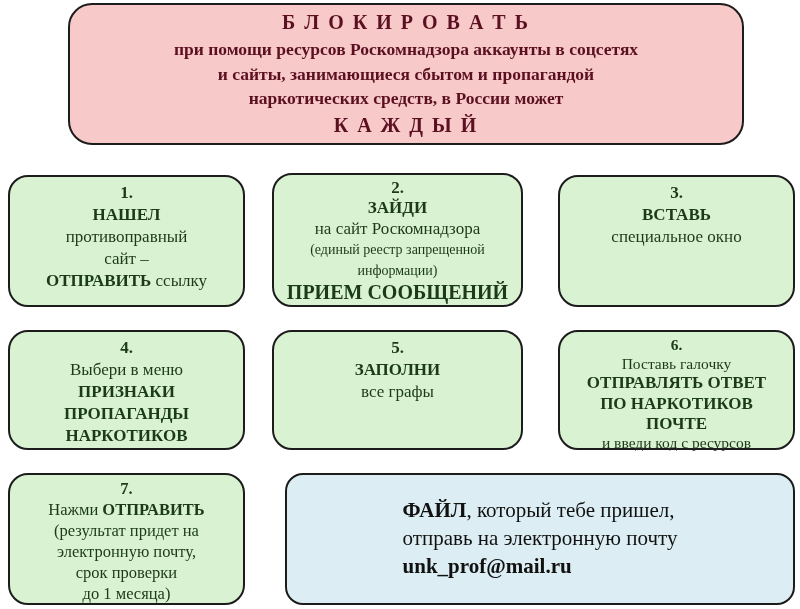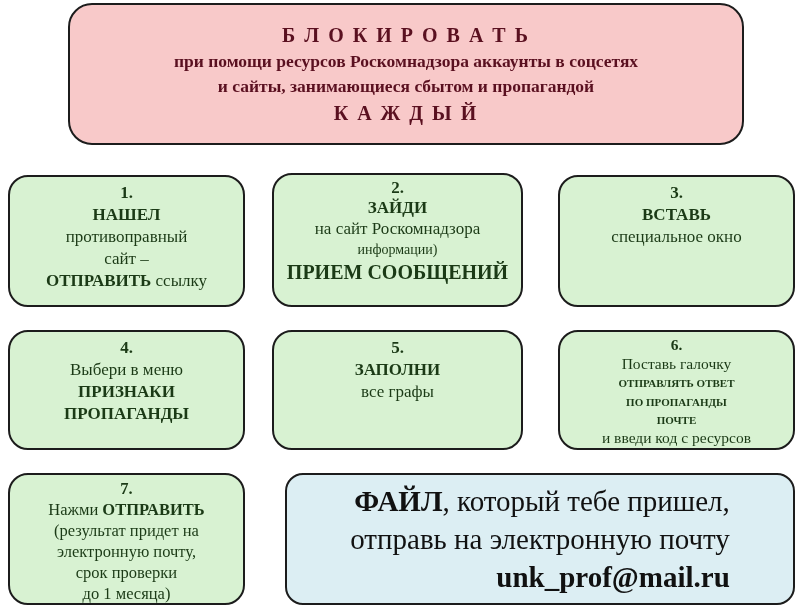--- a/index.html
+++ b/index.html
@@ -17,96 +17,99 @@
   }
   .header .title{font-size:20px;letter-spacing:2px;}
   .step{
     border-radius:20px;background:var(--step-bg,#d8f2d2);color:var(--step-text,#1b3a16);
     text-align:center;font-size:17px;line-height:1.3;padding-top:5px;
   }
   .note{
     left:285px;top:473px;width:510px;height:132px;border-radius:18px;
     background:var(--note-bg,#dceef3);color:var(--note-text,#111111);
     display:flex;align-items:center;justify-content:center;
-    text-align:right;font-size:29px;line-height:1.32;
+    text-align:left;font-size:21px;line-height:1.32;
   }
   .b{font-weight:bold;}
   .sm{font-size:14px;}
   .lg{font-size:20px;}
   .c2{line-height:1.2;padding-top:3px;}
   .c6{font-size:15.5px;line-height:1.2;padding-top:4px;}
-  .c6 .b{font-size:11px;}
+  .c6 .b{font-size:17px;}
   .c7{font-size:16.5px;line-height:1.27;padding-top:4px;}
   .num{font-weight:bold;}
 </style>
 </head>
 <body>
 
 <div class="canvas">
 
   <div class="box header">
     <div>
         <div class="line"><span class="b title">Б Л О К И Р О В А Т Ь</span></div>
         <div class="line"><span class="b">при помощи ресурсов Роскомнадзора аккаунты в соцсетях</span></div>
         <div class="line"><span class="b">и сайты, занимающиеся сбытом и пропагандой</span></div>
+        <div class="line"><span class="b">наркотических средств, в России может</span></div>
         <div class="line"><span class="b title">К А Ж Д Ы Й</span></div>
       </div>
   </div>
 
   <div class="box step" style="left:8px;top:175px;width:237px;height:132px">
     <div class="num">1.</div>
     <div>
         <div class="line"><span class="b">НАШЕЛ</span></div>
         <div class="line"><span>противоправный</span></div>
         <div class="line"><span>сайт –</span></div>
         <div class="line"><span class="b">ОТПРАВИТЬ</span><span> ссылку</span></div>
       </div>
   </div>
 
   <div class="box step c2" style="left:272px;top:173px;width:251px;height:134px">
     <div class="num">2.</div>
     <div>
         <div class="line"><span class="b">ЗАЙДИ</span></div>
         <div class="line"><span>на сайт Роскомнадзора</span></div>
+        <div class="line"><span class="sm">(единый реестр запрещенной</span></div>
         <div class="line"><span class="sm">информации)</span></div>
         <div class="line"><span class="b lg">ПРИЕМ СООБЩЕНИЙ</span></div>
       </div>
   </div>
 
   <div class="box step" style="left:558px;top:175px;width:237px;height:132px">
     <div class="num">3.</div>
     <div>
         <div class="line"><span class="b">ВСТАВЬ</span></div>
         <div class="line"><span>специальное  окно</span></div>
       </div>
   </div>
 
   <div class="box step" style="left:8px;top:330px;width:237px;height:120px">
     <div class="num">4.</div>
     <div>
         <div class="line"><span>Выбери в меню</span></div>
         <div class="line"><span class="b">ПРИЗНАКИ</span></div>
         <div class="line"><span class="b">ПРОПАГАНДЫ</span></div>
+        <div class="line"><span class="b">НАРКОТИКОВ</span></div>
       </div>
   </div>
 
   <div class="box step" style="left:272px;top:330px;width:251px;height:120px">
     <div class="num">5.</div>
     <div>
         <div class="line"><span class="b">ЗАПОЛНИ</span></div>
         <div class="line"><span>все графы</span></div>
       </div>
   </div>
 
   <div class="box step c6" style="left:558px;top:330px;width:237px;height:120px">
     <div class="num">6.</div>
     <div>
         <div class="line"><span>Поставь галочку</span></div>
         <div class="line"><span class="b">ОТПРАВЛЯТЬ ОТВЕТ</span></div>
-        <div class="line"><span class="b">ПО ПРОПАГАНДЫ</span></div>
+        <div class="line"><span class="b">ПО НАРКОТИКОВ</span></div>
         <div class="line"><span class="b">ПОЧТЕ</span></div>
         <div class="line"><span>и введи код с ресурсов</span></div>
       </div>
   </div>
 
   <div class="box step c7" style="left:8px;top:473px;width:237px;height:132px">
     <div class="num">7.</div>
     <div>
         <div class="line"><span>Нажми </span><span class="b">ОТПРАВИТЬ</span></div>
         <div class="line"><span>(результат придет на</span></div>

